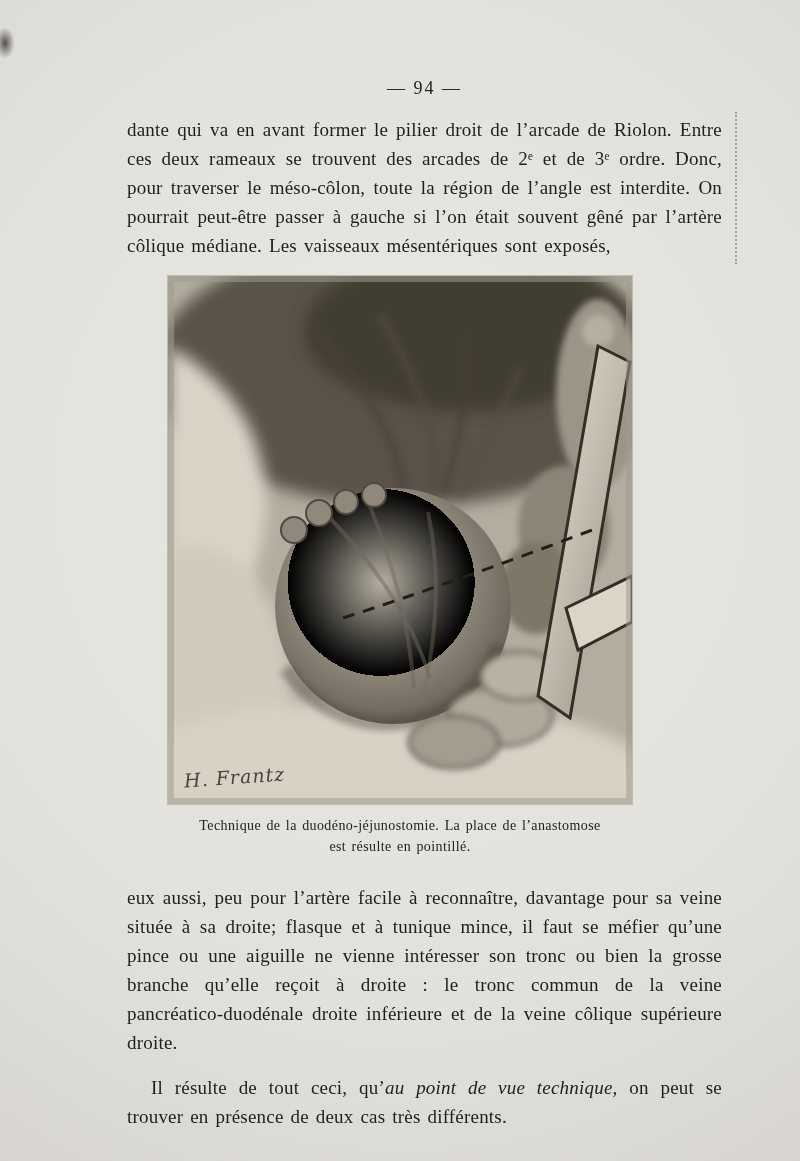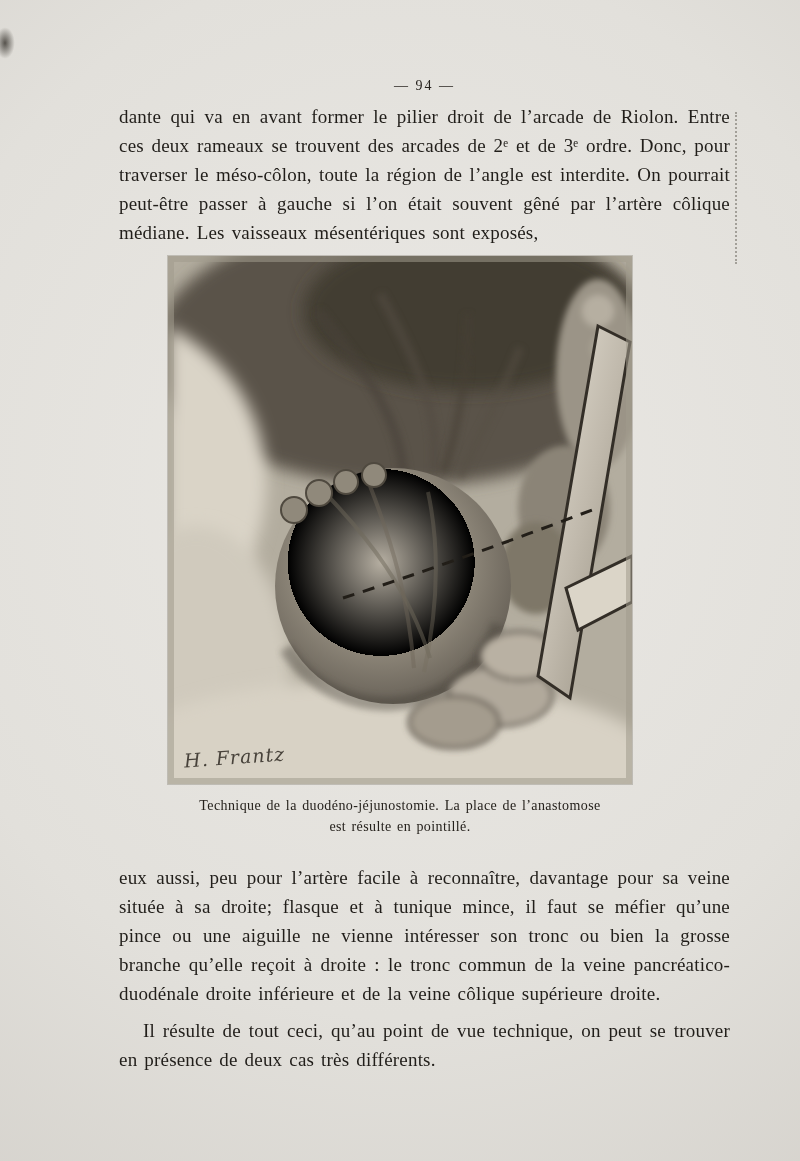--- a/index.html
+++ b/index.html
@@ -25,26 +25,26 @@
     background: radial-gradient(closest-side, rgba(40,36,30,0.75), rgba(40,36,30,0) 75%);
   }
   .content {
     position: relative;
     margin-left: 111px;
     width: 627px;
     padding-top: 78px;
   }
   .page-number {
     text-align: center;
-    font-size: 14px;
+    font-size: 18px;
     letter-spacing: 2px;
     color: #26221d;
   }
   .para {
-    margin: 8px;
+    margin: 16px;
     font-size: 19px;
     line-height: 29px;
     text-align: justify;
     word-spacing: 2px;
     letter-spacing: 0.2px;
     color: #211e1a;
   }
   .para.indent { text-indent: 24px; }
   .margin-dots {
     position: absolute;
@@ -83,21 +83,21 @@
     width: 540px;
     margin-left: -38px;
     text-align: center;
     font-size: 14px;
     line-height: 21px;
     letter-spacing: 0.4px;
     word-spacing: 1.5px;
     color: #25211c;
   }
   .body-block { margin-top: 26px; }
-  .it { }
+  .it { font-style: italic; }
 </style>
 </head>
 <body>
 
 <div class="sheet">
   <div class="corner-mark"></div>
   <div class="margin-dots"></div>
 
   <div class="content">
 

